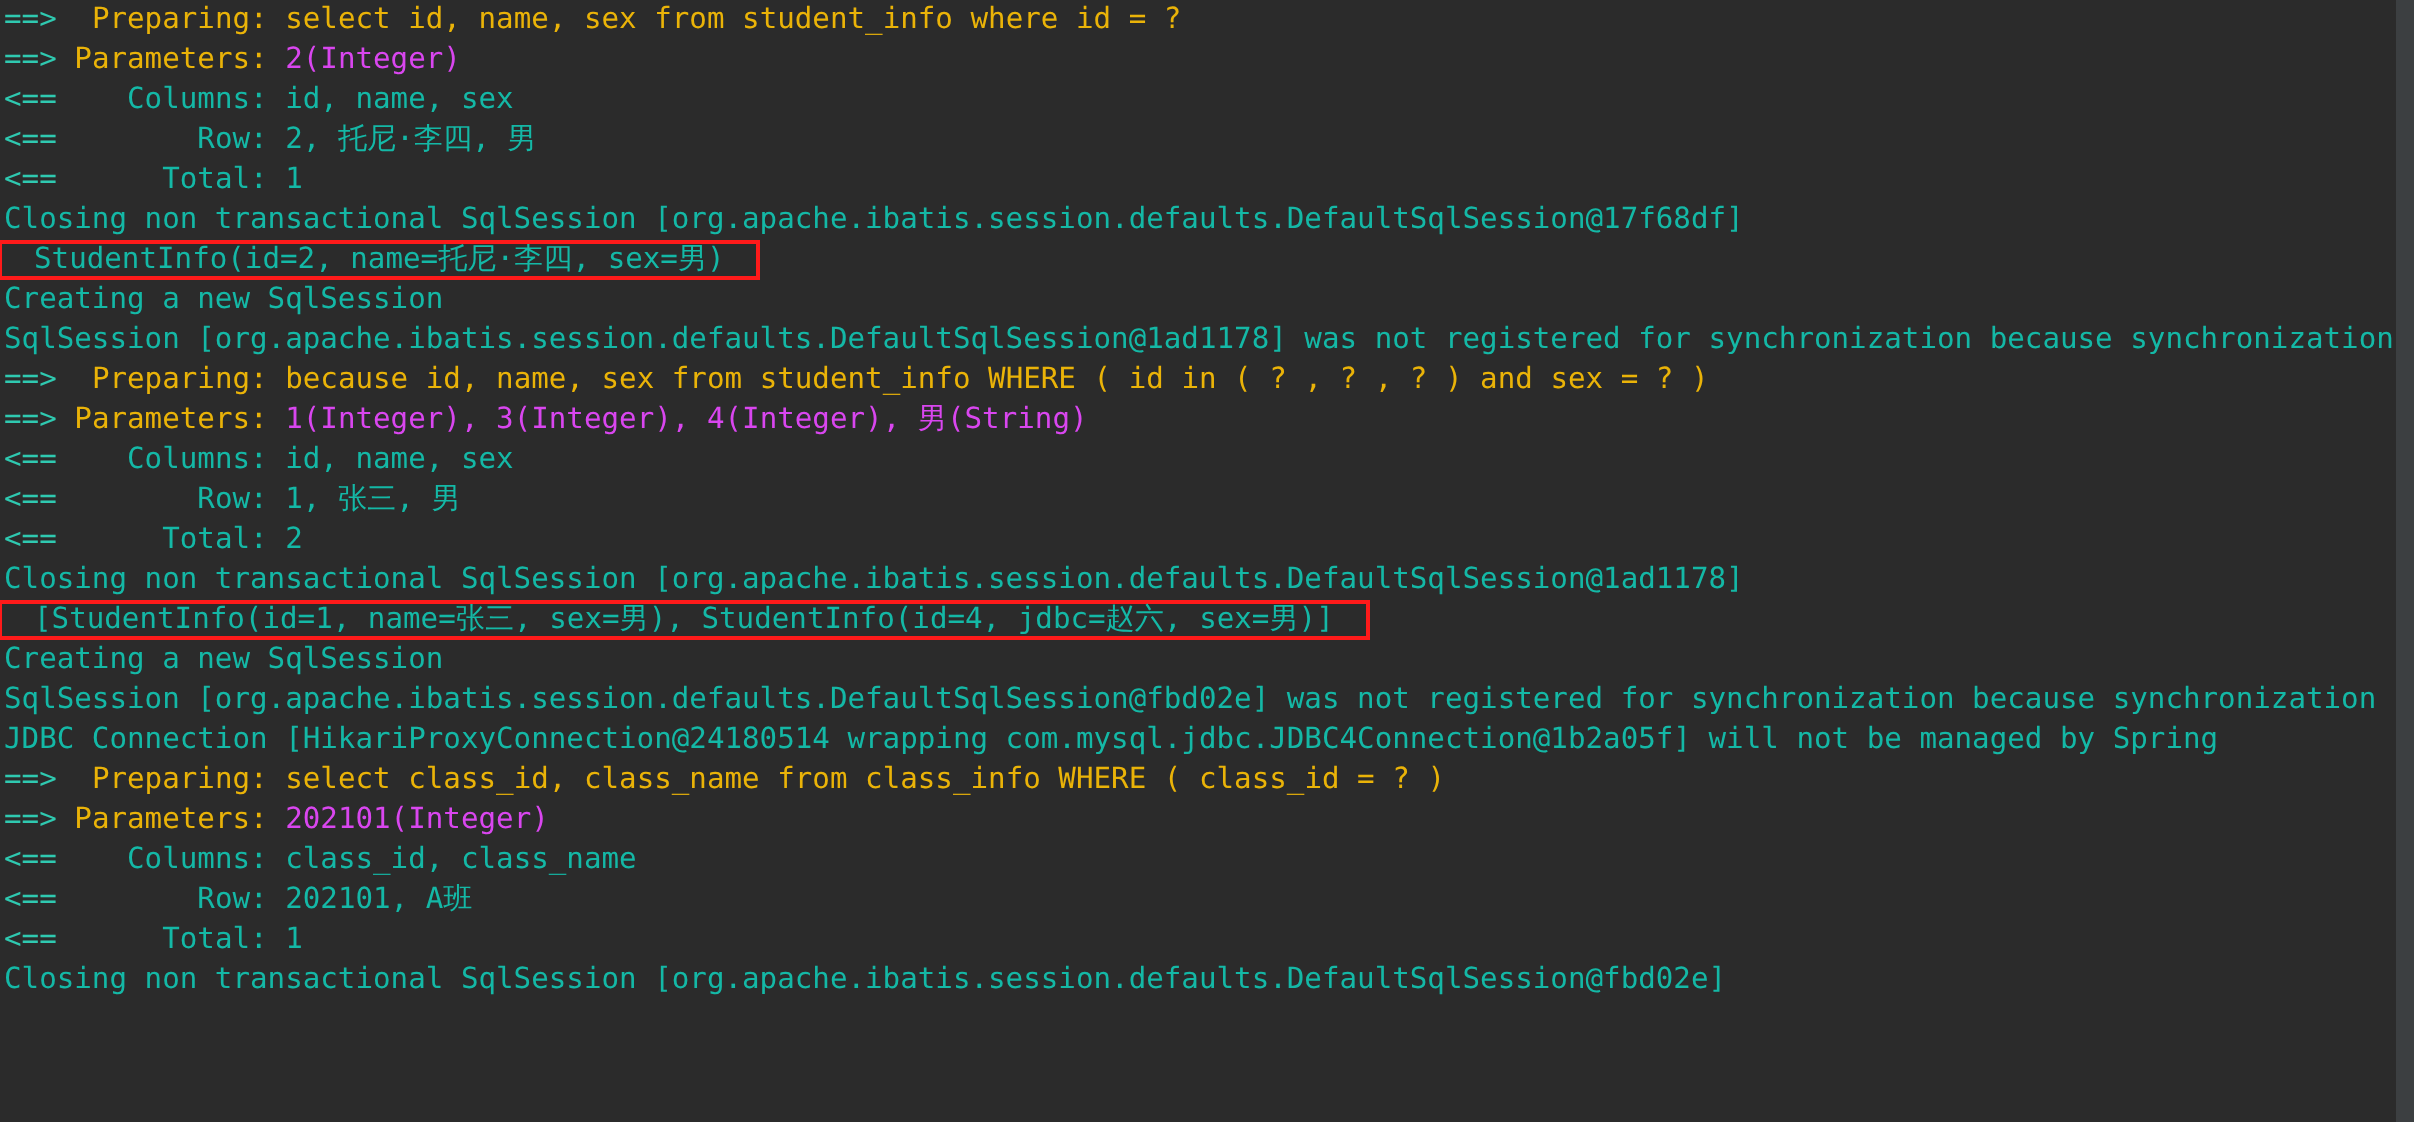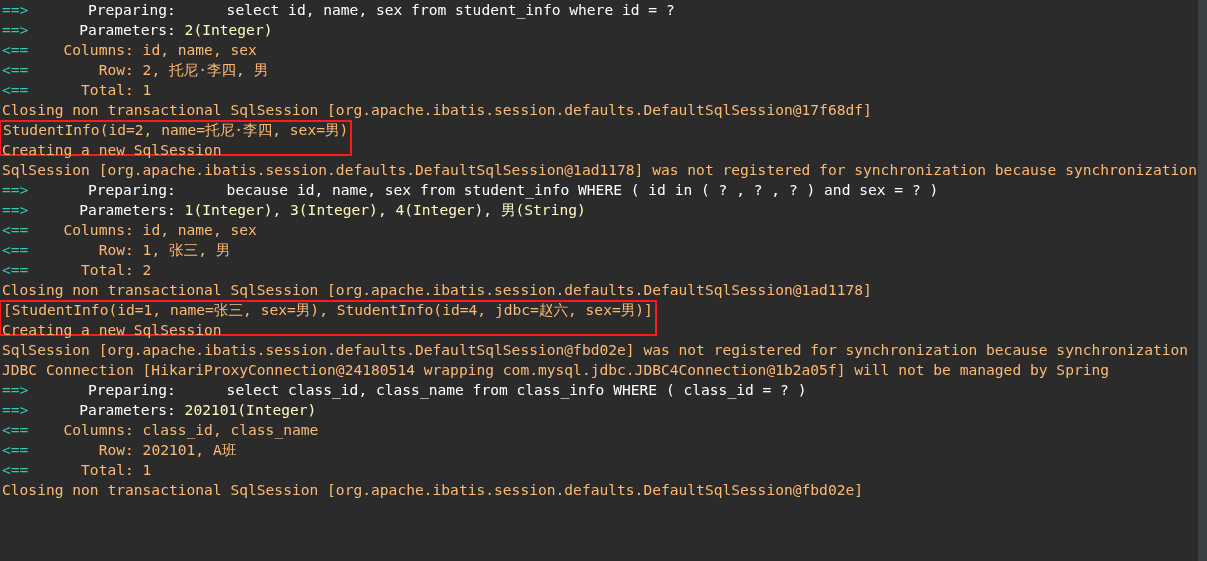--- a/index.html
+++ b/index.html
@@ -43,30 +43,30 @@
     white-space: pre;
     letter-spacing: 0px;
     padding-left: 2px;
     box-sizing: border-box;
     position: relative;
   }
   .line.boxed {
     height: 20px;
   }
   .c-arrow   { color: #2fc9b0; }
-  .c-pink    { color: #ffffff; margin-left: 42px; }
-  .c-pinkv   { color: #fef9c3; }
-  .c-teal    { color: #fdba74; }
+  .c-pink    { color: #eab308; }
+  .c-pinkv   { color: #d946ef; }
+  .c-teal    { color: #14b8a6; }
   .hl {
     display: inline-block;
     border: 2px solid #ff1a1a;
-    padding: 0 2px;
+    padding: 0 16px;
     margin-left: -3px;
     line-height: 16px;
-    height: 36px;
+    height: 20px;
     box-sizing: border-box;
     vertical-align: top;
   }
 </style>
 </head>
 <body>
 
 <div id="console">
   <div class="lines">
       <div class="line"><span class="c-arrow">==&gt; </span><span class="c-pink"> Preparing: </span><span class="c-pink">select id, name, sex from student_info where id = ?</span></div>

